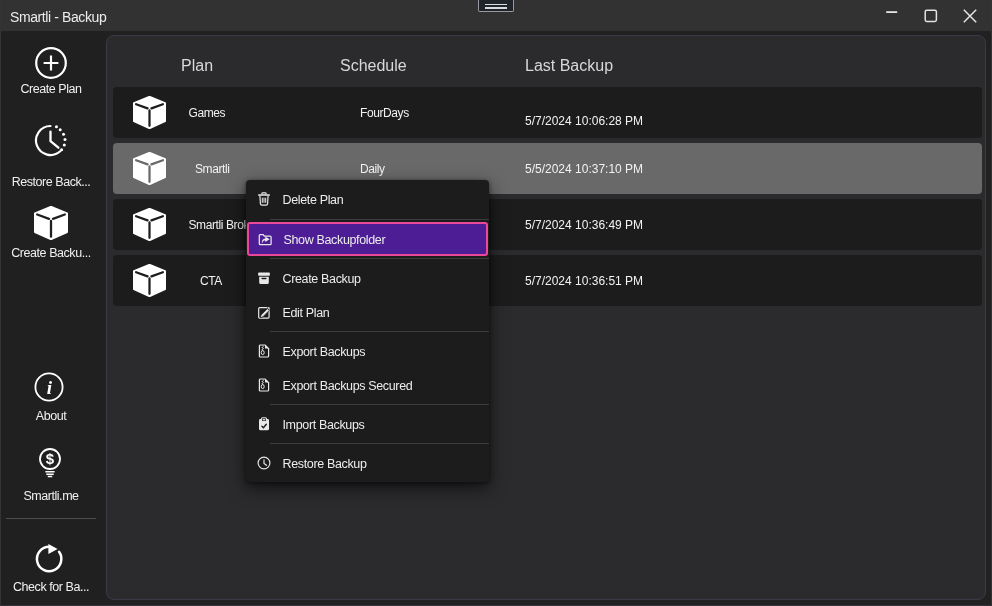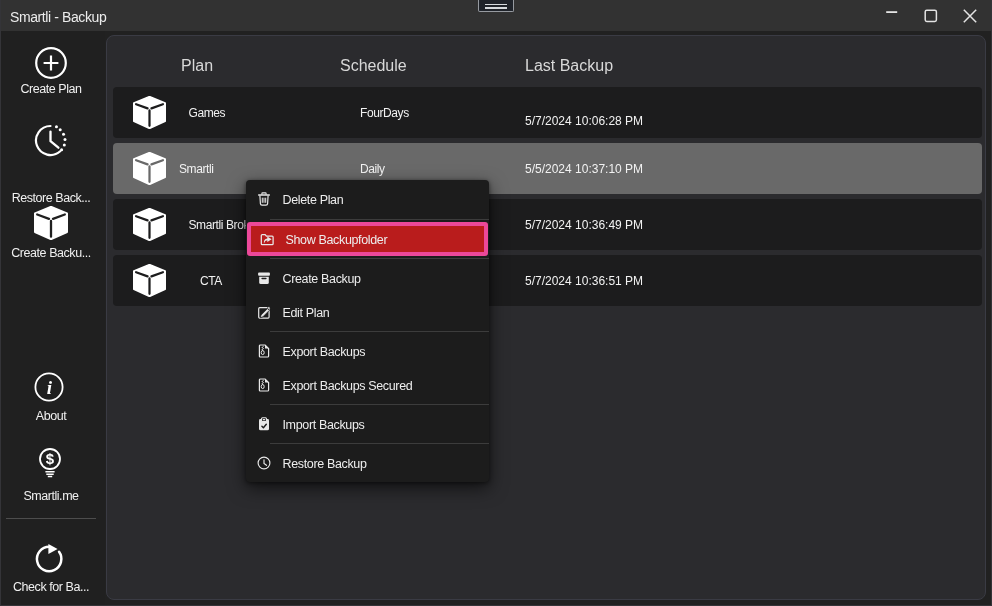--- a/index.html
+++ b/index.html
@@ -33,21 +33,21 @@
   .row { position:absolute; left:113px; width:869px; height:51px; background:#1c1c1d; border-radius:4px; }
   .row.sel { background:#696969; }
   .rowtxt { position:absolute; font-size:12px; letter-spacing:-0.4px; color:#f2f2f2; top:50%; transform:translateY(-50%); white-space:nowrap; }
   .rowtxt.dt { letter-spacing:0; }
   .row svg.cube { position:absolute; left:20px; top:9px; }
 
   
   #menu { left:246px; top:180px; width:243px; background:#1c1c1c; border-radius:4px;
     box-shadow:0 6px 18px rgba(0,0,0,.6), 0 1px 4px rgba(0,0,0,.5); padding:2px 0 2px 0; z-index:10; }
   .mi { position:relative; height:34px; margin:0 1px; border-radius:3px; }
-  .mi.hl { background:#b91c1c; border:4px solid #ec4899; }
+  .mi.hl { background:#4c1d95; border:2px solid #ec4899; }
   .mi svg { position:absolute; left:10px; top:50%; transform:translateY(-50%); }
   .mi.hl svg { left:9px; }
   .mi .mtxt { position:absolute; left:35.5px; top:calc(50% + 1px); transform:translateY(-50%);
     font-size:12.5px; letter-spacing:-0.35px; color:#ededed; white-space:nowrap; }
   .mi.hl .mtxt { left:34.5px; }
   .msep { height:1px; background:#3c3c3c; margin:2px 0 2px 24px; }
 </style>
 </head>
 <body>
 
@@ -80,21 +80,21 @@
 <svg class="abs" style="left:34px; top:124px;" width="33" height="33" viewBox="0 0 33 33">
   <path d="M16.5 2 A14.5 14.5 0 1 0 26.2 27.28" stroke="#fff" stroke-width="2.2" fill="none" stroke-linecap="round"></path>
   <circle cx="22.45" cy="2.87" r="1.5" fill="#fff"></circle>
   <circle cx="26.2" cy="5.72" r="1.5" fill="#fff"></circle>
   <circle cx="29.53" cy="10.14" r="1.5" fill="#fff"></circle>
   <circle cx="30.99" cy="15.49" r="1.5" fill="#fff"></circle>
   <circle cx="30.29" cy="20.98" r="1.5" fill="#fff"></circle>
   <circle cx="27.61" cy="25.82" r="1.5" fill="#fff"></circle>
   <path d="M16.5 7.6 V17.3 M16.5 17.1 L24.4 23.7" stroke="#fff" stroke-width="2.3" fill="none" stroke-linecap="round"></path>
 </svg>
-<span class="sbcap abs" style="top:175px;margin-top:16px;">Restore Back...</span>
+<span class="sbcap abs" style="top:175px;">Restore Back...</span>
 
 <svg class="abs" style="left:33.5px; top:205.5px;" width="34" height="34" viewBox="0 0 34 34">
   <path d="M17 0.8 L33 7.4 L33 26 L17 33.2 L1 26 L1 7.4 Z" fill="#fff" stroke="#fff" stroke-width="2" stroke-linejoin="round"></path>
   <path d="M3.2 8.5 L15 12.8 M30.8 8.5 L19 12.8 M17 14.9 V30.7" stroke="#202020" stroke-width="2.3" stroke-linecap="round" fill="none"></path>
 </svg>
 <span class="sbcap abs" style="top:245.5px;">Create Backu...</span>
 
 <svg class="abs" style="left:34px; top:372px;" width="30" height="30" viewBox="0 0 30 30">
   <circle cx="15" cy="15" r="13.6" stroke="#fff" stroke-width="1.8" fill="none"></circle>
   <text x="15.5" y="21.5" font-family="Liberation Serif" font-style="italic" font-weight="bold" font-size="19px" fill="#fff" text-anchor="middle">i</text>
@@ -128,21 +128,21 @@
     </svg>
   <span class="rowtxt" style="left:75.5px;">Games</span>
   <span class="rowtxt" style="left:247px;">FourDays</span>
   <span class="rowtxt dt" style="left:412px;margin-top:8px;">5/7/2024 10:06:28 PM</span>
 </div>
 <div class="row sel abs" style="top:143px;">
   <svg class="cube" width="33" height="33" viewBox="0 0 34 34">
       <path d="M17 0.8 L33 7.4 L33 26 L17 33.2 L1 26 L1 7.4 Z" fill="#fff" stroke="#fff" stroke-width="2" stroke-linejoin="round"></path>
       <path d="M3.2 8.5 L15 12.8 M30.8 8.5 L19 12.8 M17 14.9 V30.7" stroke="#696969" stroke-width="2.3" stroke-linecap="round" fill="none"></path>
     </svg>
-  <span class="rowtxt" style="left:66px;">Smartli</span>
+  <span class="rowtxt" style="left:82px;">Smartli</span>
   <span class="rowtxt" style="left:247px;">Daily</span>
   <span class="rowtxt dt" style="left:412px;">5/5/2024 10:37:10 PM</span>
 </div>
 <div class="row abs" style="top:199px;">
   <svg class="cube" width="33" height="33" viewBox="0 0 34 34">
       <path d="M17 0.8 L33 7.4 L33 26 L17 33.2 L1 26 L1 7.4 Z" fill="#fff" stroke="#fff" stroke-width="2" stroke-linejoin="round"></path>
       <path d="M3.2 8.5 L15 12.8 M30.8 8.5 L19 12.8 M17 14.9 V30.7" stroke="#1c1c1d" stroke-width="2.3" stroke-linecap="round" fill="none"></path>
     </svg>
   <span class="rowtxt" style="left:75.5px;">Smartli Broken</span>
   <span class="rowtxt dt" style="left:412px;">5/7/2024 10:36:49 PM</span>

